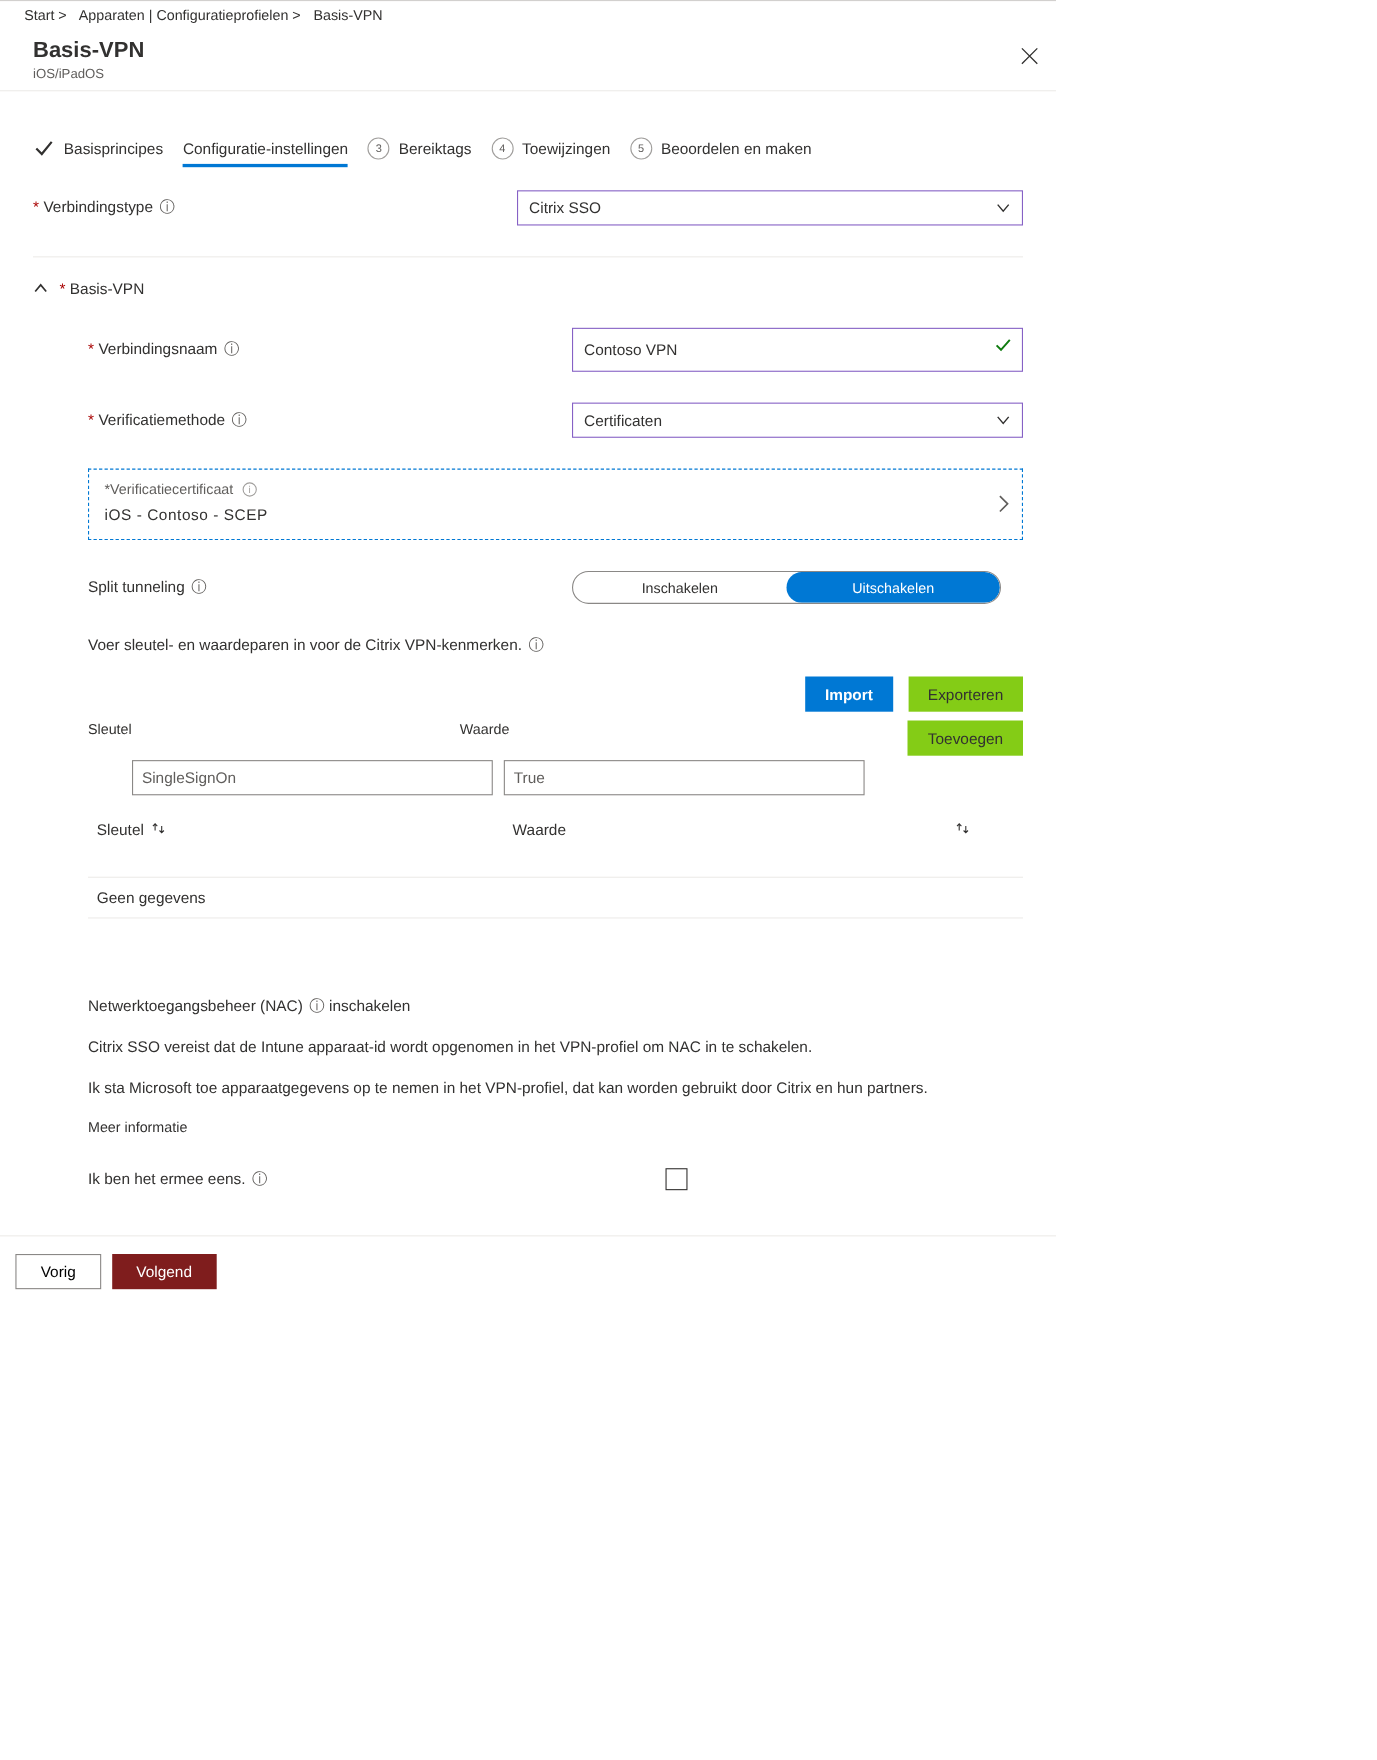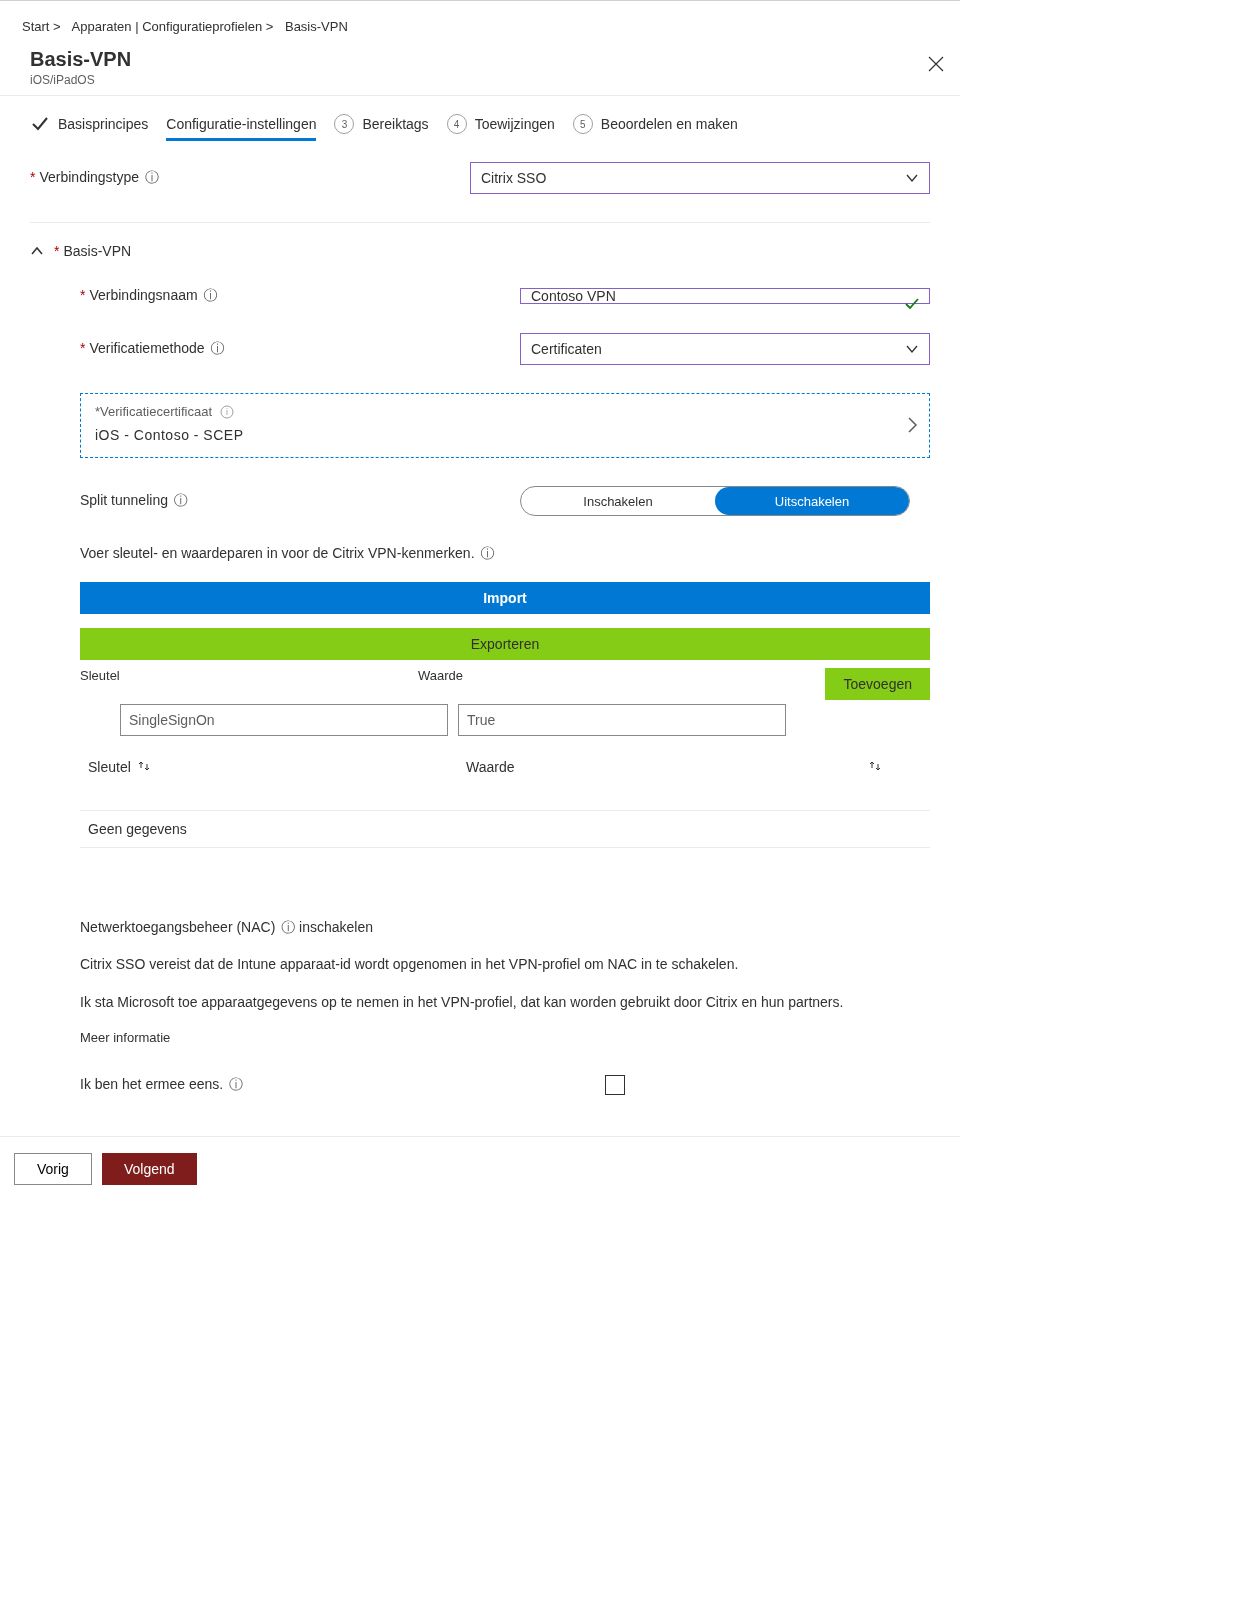--- a/index.html
+++ b/index.html
@@ -1,51 +1,51 @@
 <!DOCTYPE html>
 <html><head>
 <meta charset="utf-8">
 <style>
   *{box-sizing:border-box;margin:0;padding:0;font-family:"Segoe UI",Arial,sans-serif;}
   body{background:#fff;color:#323130;font-size:14px;}
   .page{width:960px;margin:0;position:relative;}
   
-  .crumbs{padding:18px 22px 4px;font-size:13px;color:#323130;}
+  .crumbs{padding:5px 22px 4px;font-size:13px;color:#323130;}
   .crumbs span{margin-right:8px;}
   
   .hdr{padding:10px 22px 8px 30px;position:relative;}
   .hdr h1{font-size:20px;font-weight:600;color:#323130;}
   .hdr .sub{font-size:12px;color:#605e5c;margin-top:2px;}
   .close-x{position:absolute;right:8px;top:14px;font-size:18px;color:#323130;cursor:pointer;padding:4px 8px;}
   .rule{border:none;border-top:1px solid #edebe9;margin:0;}
   
   .scroll{height:1040px;overflow-y:scroll;}
   .scroll::-webkit-scrollbar{width:16px;}
   .scroll::-webkit-scrollbar-track{background:#f3f2f1;}
   .scroll::-webkit-scrollbar-thumb{background:#c8c6c4;border:3px solid #f3f2f1;border-radius:0;}
   .inner{padding:18px 30px 40px;}
   
-  .steps{display:flex;align-items:center;gap:18px;margin-bottom:28px;font-size:14px;}
+  .steps{display:flex;align-items:center;gap:18px;margin-bottom:28px;font-size:14px;margin-top:24px;}
   .step{display:flex;align-items:center;gap:8px;cursor:pointer;}
   .step .num{width:20px;height:20px;border:1px solid #a19f9d;border-radius:50%;display:flex;align-items:center;justify-content:center;font-size:10px;color:#605e5c;background:#fff;}
   .step.done svg{width:20px;height:20px;}
   .step.active .lbl{color:#323130;border-bottom:3px solid #0078d4;padding-bottom:6px;margin-bottom:-8px;}
   .step.done .lbl{color:#323130;}
   .step .lbl{color:#323130;}
   
   .row{display:flex;align-items:center;margin-bottom:28px;}
   .row .label{flex:0 0 440px;font-size:14px;}
   .row .ctrl{flex:1;}
   .req{color:#a80000;margin-right:4px;}
   .info{color:#605e5c;margin-left:2px;}
   
   .select{width:100%;height:32px;border:1px solid #8661c5;background:#fff;display:flex;align-items:center;padding:0 10px;position:relative;cursor:pointer;}
   .select .chev{position:absolute;right:10px;top:8px;}
   
-  .tinput{width:100%;height:16px;border:1px solid #8661c5;background:#fff;padding:0 34px 0 10px;position:relative;display:flex;align-items:center;}
+  .tinput{width:100%;height:40px;border:1px solid #8661c5;background:#fff;padding:0 34px 0 10px;position:relative;display:flex;align-items:center;}
   .tinput .val{color:#323130;}
   .tinput.ph .val{color:#a19f9d;}
   .okmark{position:absolute;right:8px;top:6px;color:#107c10;}
   
   .sect{display:flex;align-items:center;gap:10px;margin:0 0 28px 0;cursor:pointer;}
   .sect svg{width:14px;height:14px;}
   .indent{padding-left:50px;}
   
   .certbox{border:1px dashed #0078d4;padding:10px 14px 14px;position:relative;margin-bottom:28px;cursor:pointer;}
   .certbox .title{font-size:13px;color:#605e5c;display:flex;align-items:center;gap:8px;margin-bottom:8px;}
@@ -56,21 +56,21 @@
   .pill{display:flex;border:1px solid #8a8886;border-radius:16px;overflow:hidden;width:390px;height:30px;}
   .pill .half{flex:1;display:flex;align-items:center;justify-content:center;font-size:13px;cursor:pointer;}
   .pill .half.on{background:#0078d4;color:#fff;border-radius:16px;}
   
   .kvhdr{display:flex;margin-top:8px;}
   .kvhdr .c{flex:0 0 338px;font-size:13px;color:#323130;}
   .kvhdr .c2{flex:1;font-size:13px;}
   .kvrow{display:flex;gap:10px;margin-top:4px;padding-left:40px;}
   .kvrow input{height:32px;border:1px solid #8a8886;background:#fff;padding:0 8px;font-size:14px;color:#605e5c;}
   .kvrow input::placeholder{color:#605e5c;}
-  .btnrow{display:flex;justify-content:flex-end;gap:14px;margin-bottom:4px;flex-direction:column;}
+  .btnrow{display:flex;justify-content:flex-end;gap:14px;margin-bottom:4px;}
   .btn{height:32px;padding:0 18px;border:none;font-size:14px;cursor:pointer;}
   .btn.primary{background:#0078d4;color:#fff;font-weight:600;}
   .btn.ghost{background:#84cc16;color:#323130;}
   
   .thdr{display:flex;margin-top:14px;padding:8px 8px;border-top:1px solid #fff;}
   .thdr .c{flex:0 0 378px;display:flex;align-items:center;gap:6px;}
   .thdr .c2{flex:1;display:flex;align-items:center;gap:6px;justify-content:space-between;padding-right:40px;}
   .sort svg{width:14px;height:14px;}
   .empty{padding:10px 8px;color:#323130;border-top:1px solid #edebe9;border-bottom:1px solid #edebe9;margin-top:26px;}
   

